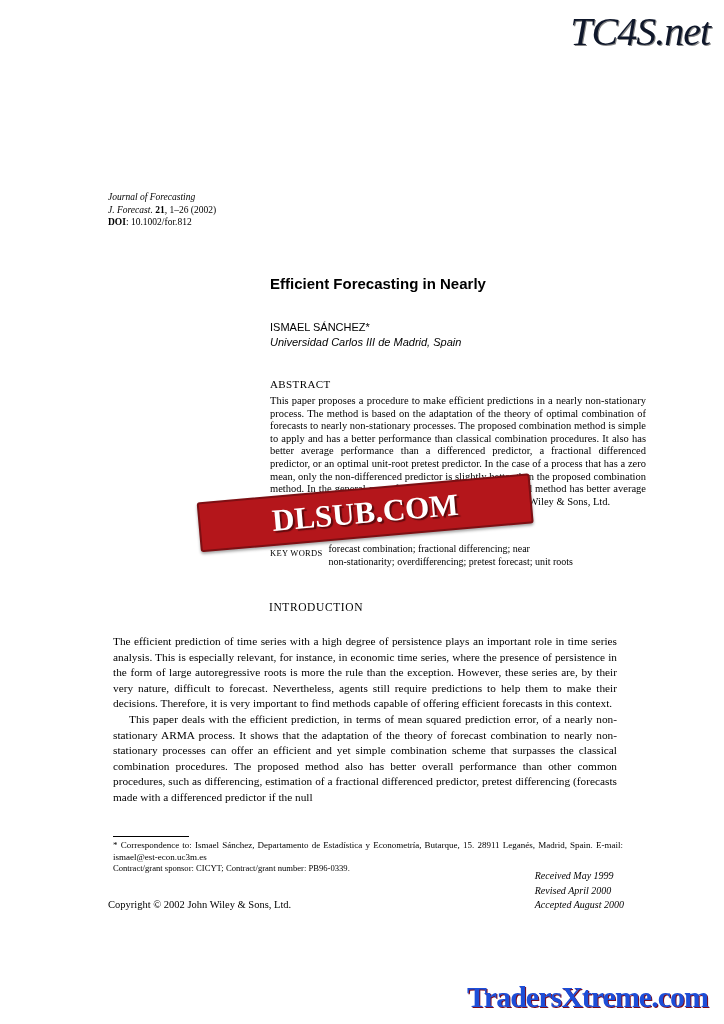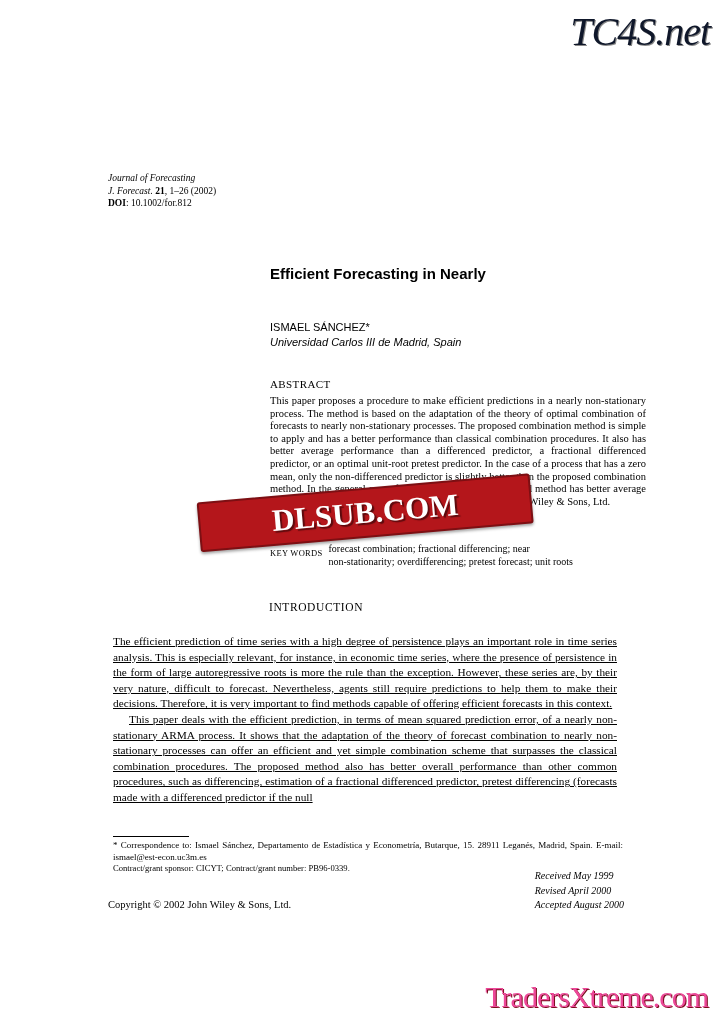--- a/index.html
+++ b/index.html
@@ -27,23 +27,23 @@
     font-size: 40px;
     color: #0f172a;
     letter-spacing: -1px;
     text-shadow: 1px 1px 0 #888;
   }
   .wm-bottom {
     position: absolute;
     bottom: 10px;
     right: 16px;
     font-family: "Liberation Serif", serif;
-    font-weight: normal;
+    font-weight: bold;
     font-size: 30px;
-    color: #ec4899;
+    color: #1d4ed8;
     letter-spacing: -1px;
     text-shadow: 1px 1px 0 #7a0a1c;
   }
   .wm-center {
     position: absolute;
     top: 488px;
     left: 198px;
     width: 330px;
     height: 46px;
     transform: rotate(-5deg);
@@ -69,27 +69,27 @@
   }
 
   
   .journal-block {
     position: absolute;
     top: 172px;
     left: 108px;
     font-size: 9.5px;
     line-height: 12.5px;
   }
-  .journal-block .jline-italic { font-style: italic; }
+  .journal-block .jline-italic { font-style: italic; margin-top: 19px; }
   .journal-block .jline b { font-weight: bold; }
 
   
   .title-block {
     position: absolute;
-    top: 264px;
+    top: 274px;
     left: 270px;
     width: 380px;
     font-family: "Liberation Sans", sans-serif;
     font-weight: bold;
     font-size: 15px;
     line-height: 19px;
   }
 
   
   .author-block {
@@ -153,21 +153,21 @@
   }
   .body-block {
     position: absolute;
     top: 634px;
     left: 113px;
     width: 504px;
     font-size: 11.3px;
     line-height: 15.6px;
     text-align: justify;
   }
-  .body-block p { margin: 0; text-decoration: underline; }
+  .body-block p { margin: 0; }
   .body-block p.indent { text-indent: 16px; }
 
   
   .footnote-rule {
     position: absolute;
     top: 836px;
     left: 113px;
     width: 76px;
     border-top: 1px solid #000;
   }

